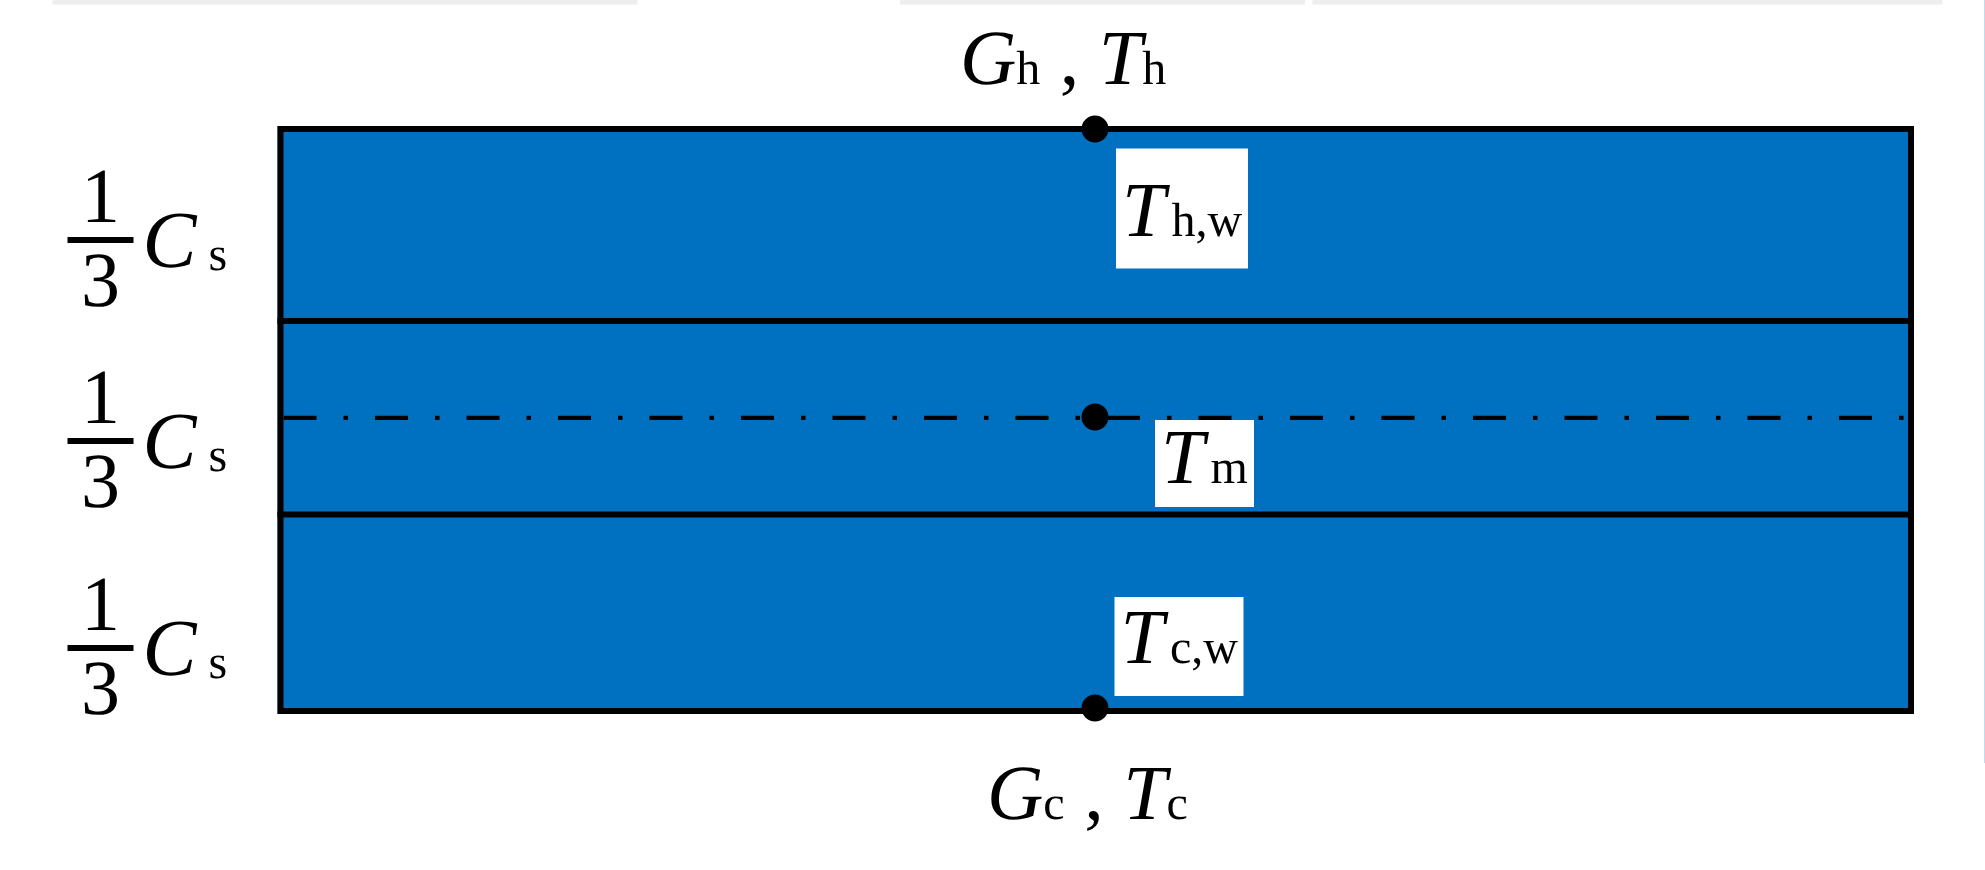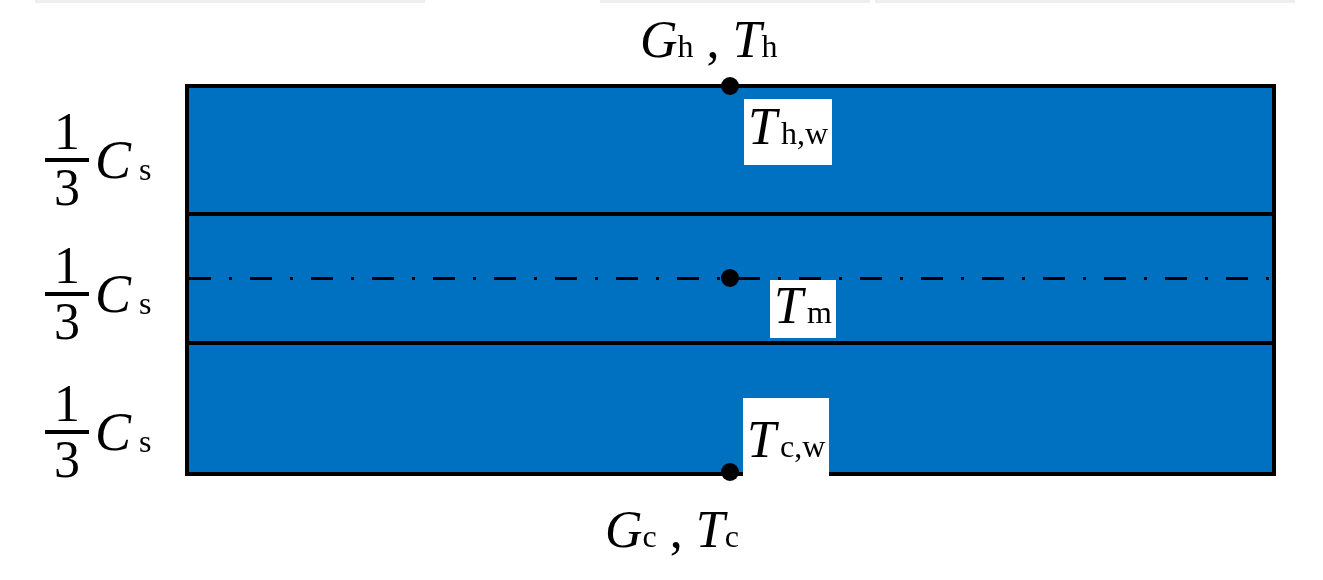--- a/index.html
+++ b/index.html
@@ -37,27 +37,27 @@
 <div class="divider" style="top:212px;"></div>
 <div class="divider" style="top:341px;"></div>
 <svg class="dashline" width="1083" height="3">
   <line x1="0" y1="1.5" x2="1083" y2="1.5" stroke="#000" stroke-width="3" stroke-dasharray="22,18,3,18"></line>
 </svg>
 
 <div class="dot" style="left:721px;top:77px;"></div>
 <div class="dot" style="left:721px;top:269px;"></div>
 <div class="dot" style="left:721px;top:463px;"></div>
 
-<div class="box big" style="left:744px;top:99px;height:64px;padding-top:2px;">
+<div class="box big" style="left:744px;top:99px;height:64px;padding-top:16px;">
   <span class="it">T</span><span class="sub" style="margin-left:4px;">h,w</span>
 </div>
 <div class="box big" style="left:749px;top:280px;height:58px;margin-left:21px;">
   <span class="it">T</span><span class="sub" style="margin-left:4px;">m</span>
 </div>
-<div class="box big" style="left:743px;top:398px;height:64px;padding-top:16px;">
+<div class="box big" style="left:743px;top:398px;height:64px;padding-top:2px;">
   <span class="it">T</span><span class="sub" style="margin-left:4px;">c,w</span>
 </div>
 
 <div class="frac" style="left:45px;top:108px;">
   <div class="fracnum">
     <span>1</span>
     <div class="fracbar"></div>
     <span>3</span>
   </div>
   <span class="cs">C</span>
@@ -75,15 +75,15 @@
 <div class="frac" style="left:45px;top:380px;">
   <div class="fracnum">
     <span>1</span>
     <div class="fracbar"></div>
     <span>3</span>
   </div>
   <span class="cs">C</span>
     <span class="cs-sub">s</span>
 </div>
 
-<div class="lbl big" style="left:605px;top:504px;">
+<div class="lbl big" style="left:658px;top:504px;">
   <span class="it">G</span><span class="sub">c</span><span style="white-space:pre"> , </span><span class="it">T</span><span class="sub">c</span>
 </div>
 
 </body></html>

